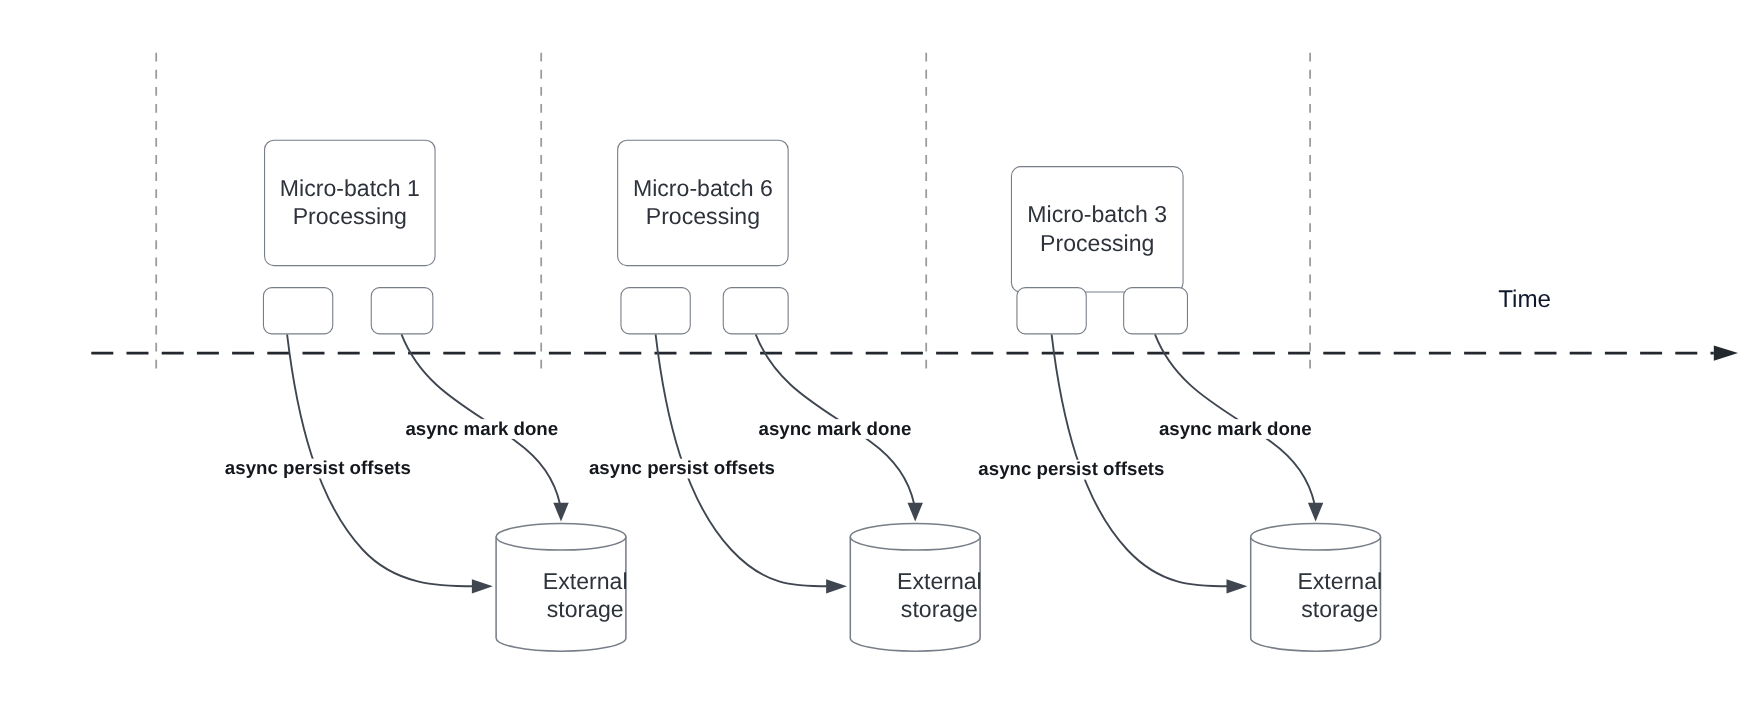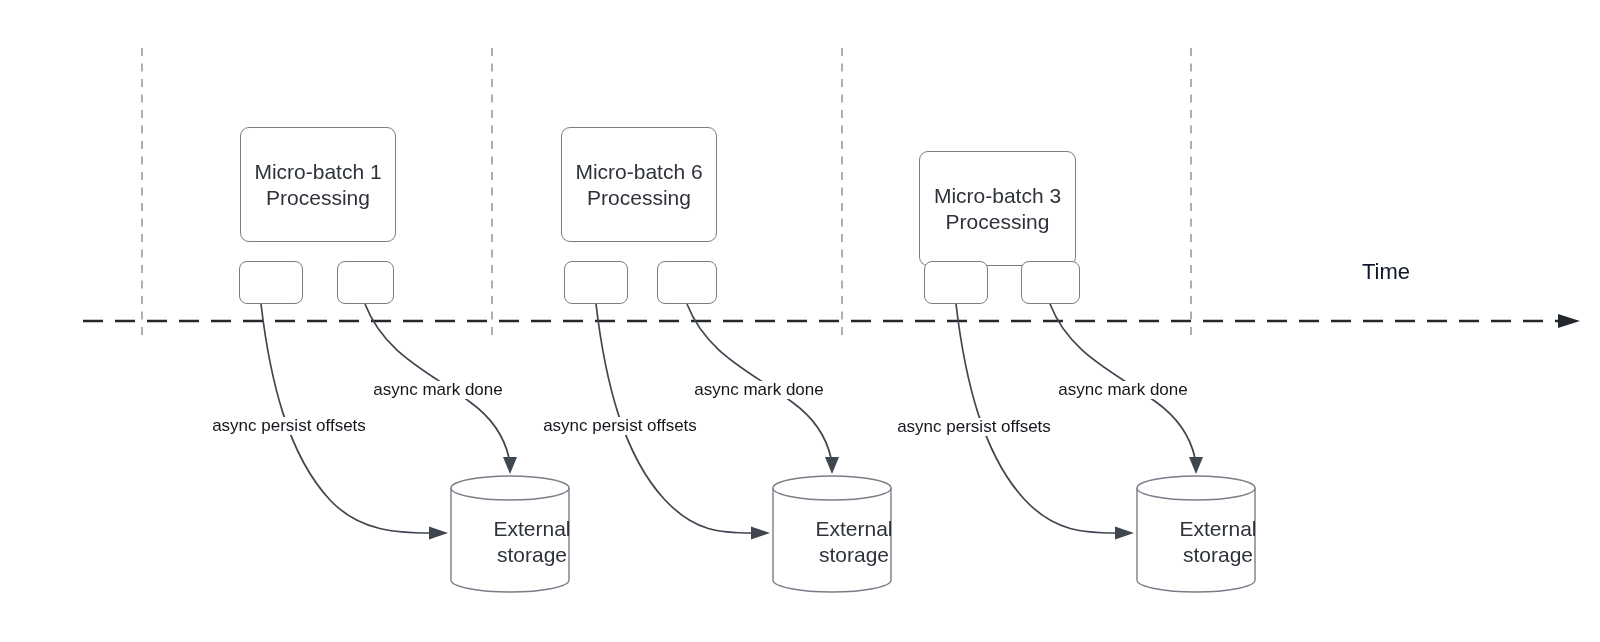--- a/index.html
+++ b/index.html
@@ -34,21 +34,21 @@
     position: absolute;
     box-sizing: border-box;
     height: 43px;
     border: 1.4px solid #787e87;
     border-radius: 8px;
     background: #ffffff;
   }
   .edge-label {
     position: absolute;
     transform: translateX(-50%);
-    font-weight: 400;
+    font-weight: 700;
     font-size: 17px;
     line-height: 18px;
     color: #14181d;
     background: #ffffff;
     padding: 0 3px;
     white-space: nowrap;
   }
   .cyl-label {
     position: absolute;
     text-align: center;

